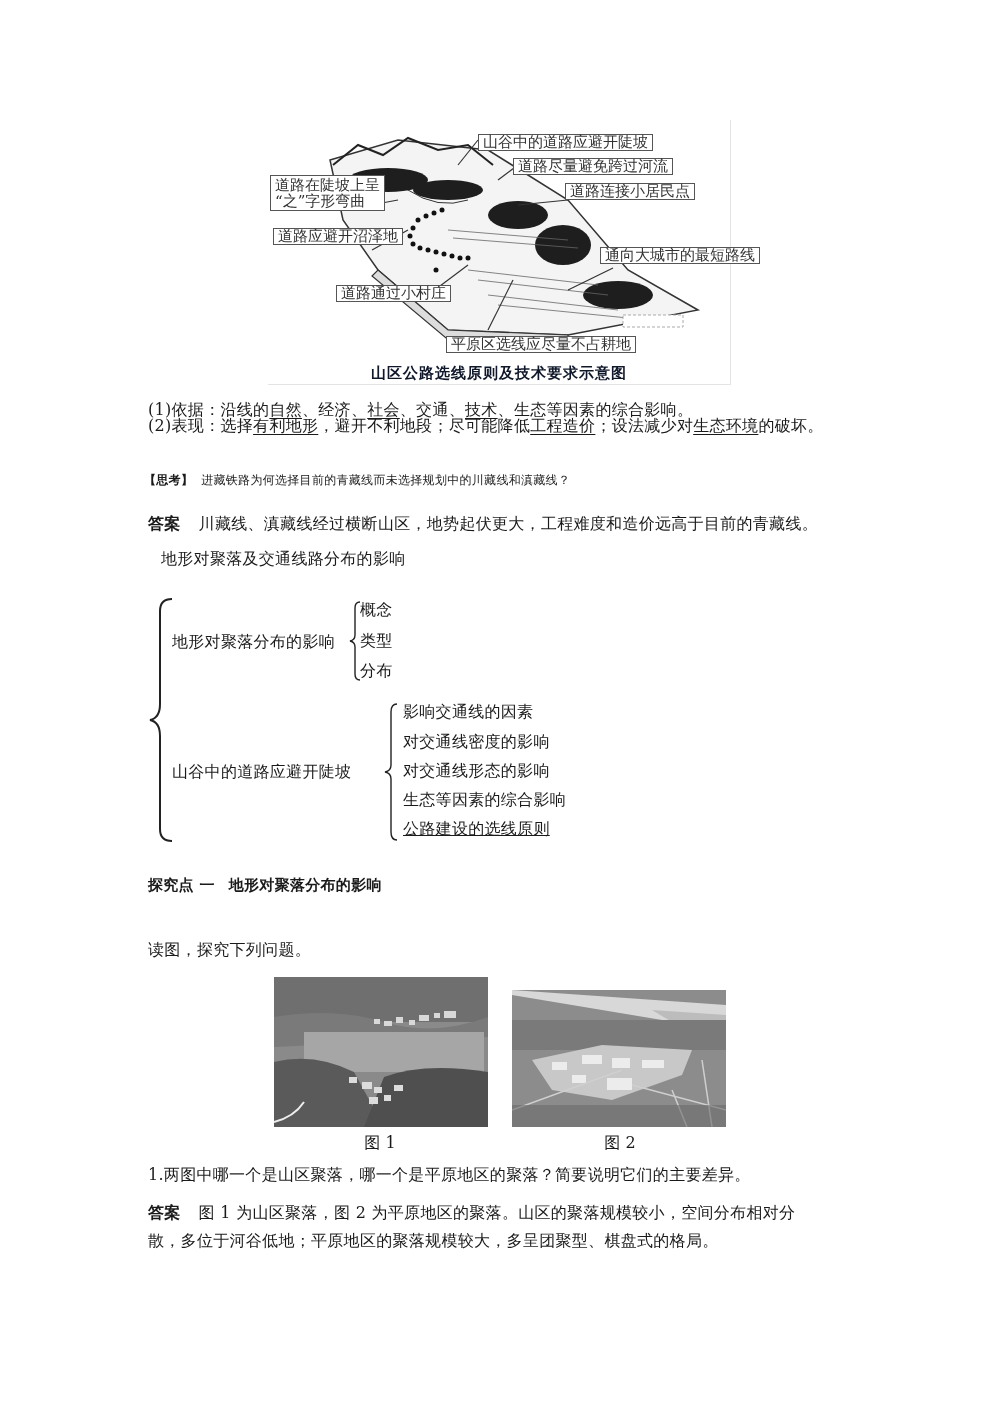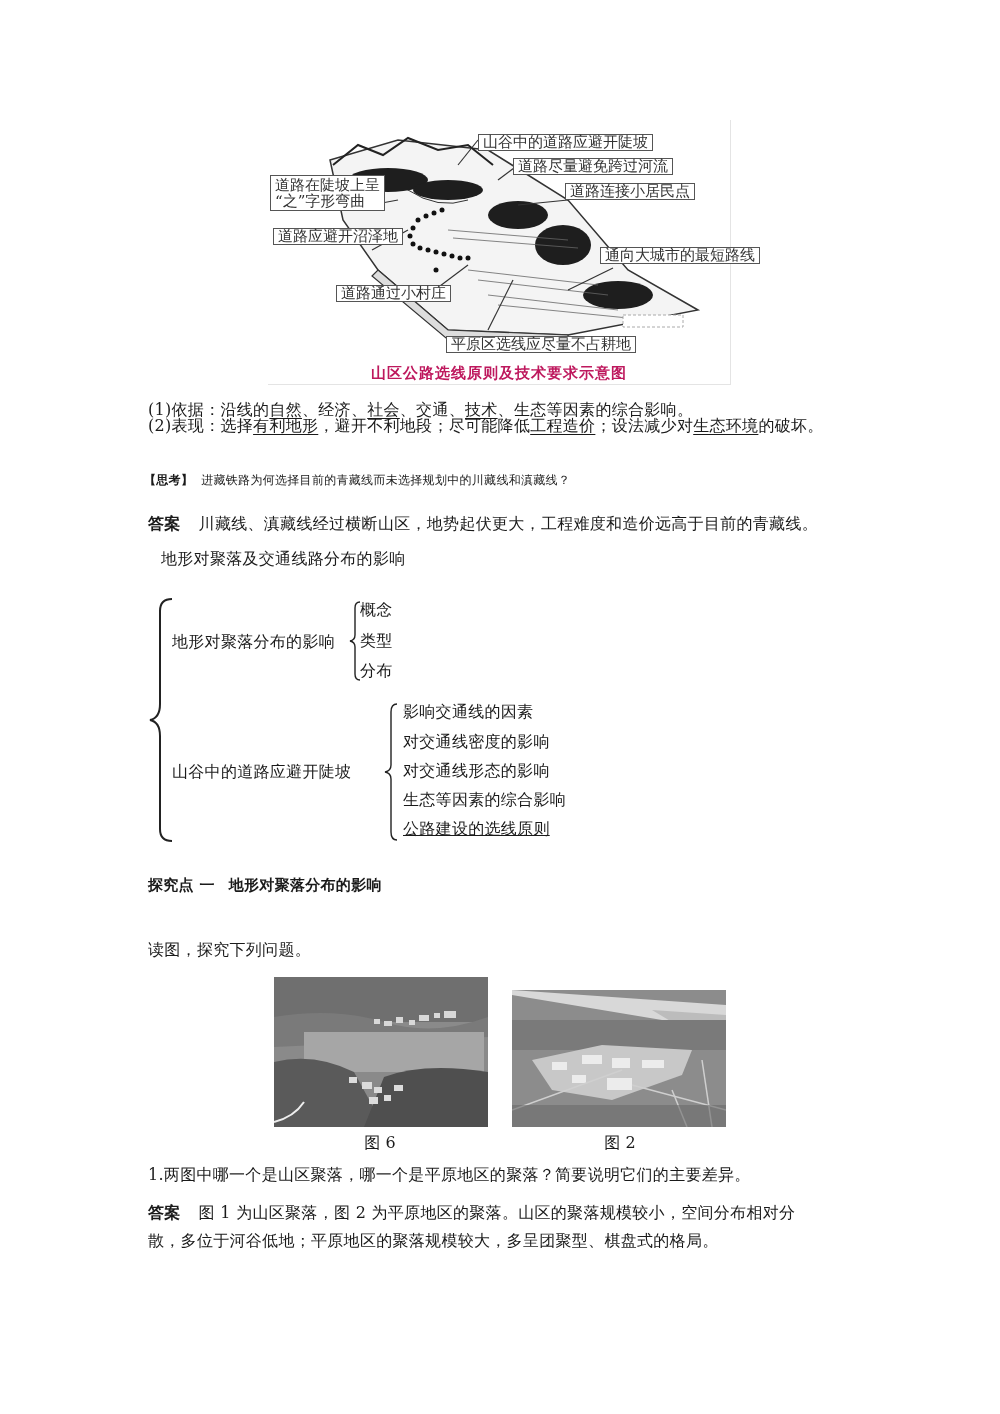--- a/index.html
+++ b/index.html
@@ -24,21 +24,21 @@
     position: absolute; left: 0; top: 0; width: 462px; height: 240px;
   }
   .callout {
     position: absolute; background: #ffffff; border: 1.5px solid #555;
     font-size: 15px; line-height: 13px; padding: 1px 4px; color: #333;
     white-space: nowrap;
     font-family: "DejaVu Serif", "Liberation Serif", serif;
   }
   .fig-caption {
     position: absolute; left: 0; width: 462px; top: 240px; text-align: center;
-    font-size: 15px; font-weight: bold; color: #be185d; letter-spacing: 1px;
+    font-size: 15px; font-weight: bold; color: #0f172a; letter-spacing: 1px;
   }
 
   
   .brace-svg { position: absolute; }
 
   
   .photo {
     position: absolute; overflow: hidden;
   }
   .photo-caption { position: absolute; font-size: 16px; text-align: center; }
@@ -210,21 +210,21 @@
       </g>
     <g stroke="#cfcfcf" stroke-width="1.5">
         <line x1="0" y1="120" x2="110" y2="80"></line>
         <line x1="120" y1="95" x2="214" y2="120"></line>
         <line x1="160" y1="100" x2="175" y2="137"></line>
         <line x1="190" y1="70" x2="200" y2="137"></line>
       </g>
     <rect x="0" y="115" width="214" height="22" fill="#6a6a6a" opacity="0.6"></rect>
   </svg>
 </div>
-<div class="photo-caption" style="left:340px; top:1133px; width:80px;">图 6</div>
+<div class="photo-caption" style="left:340px; top:1133px; width:80px;">图 1</div>
 <div class="photo-caption" style="left:580px; top:1133px; width:80px;">图 2</div>
 
 <div class="abs line" style="left:148px; top:1165px;">1.两图中哪一个是山区聚落，哪一个是平原地区的聚落？简要说明它们的主要差异。</div>
 
 <div class="abs line" style="left:148px; top:1203px;">
   <span class="bold">答案</span><span style="display:inline-block;width:18px"></span><span>图 1 为山区聚落，图 2 为平原地区的聚落。山区的聚落规模较小，空间分布相对分</span>
 </div>
 <div class="abs line" style="left:148px; top:1231px;">散，多位于河谷低地；平原地区的聚落规模较大，多呈团聚型、棋盘式的格局。</div>
 
 </body></html>

